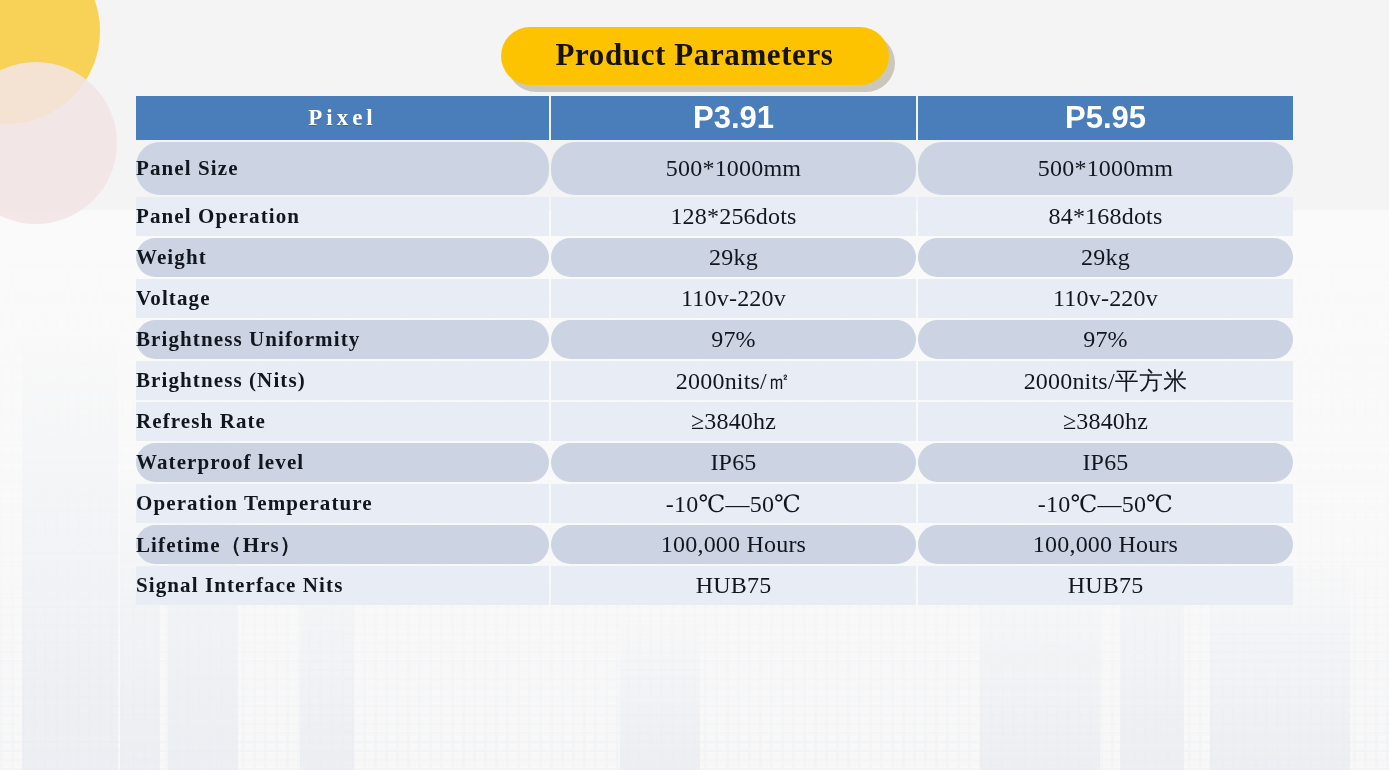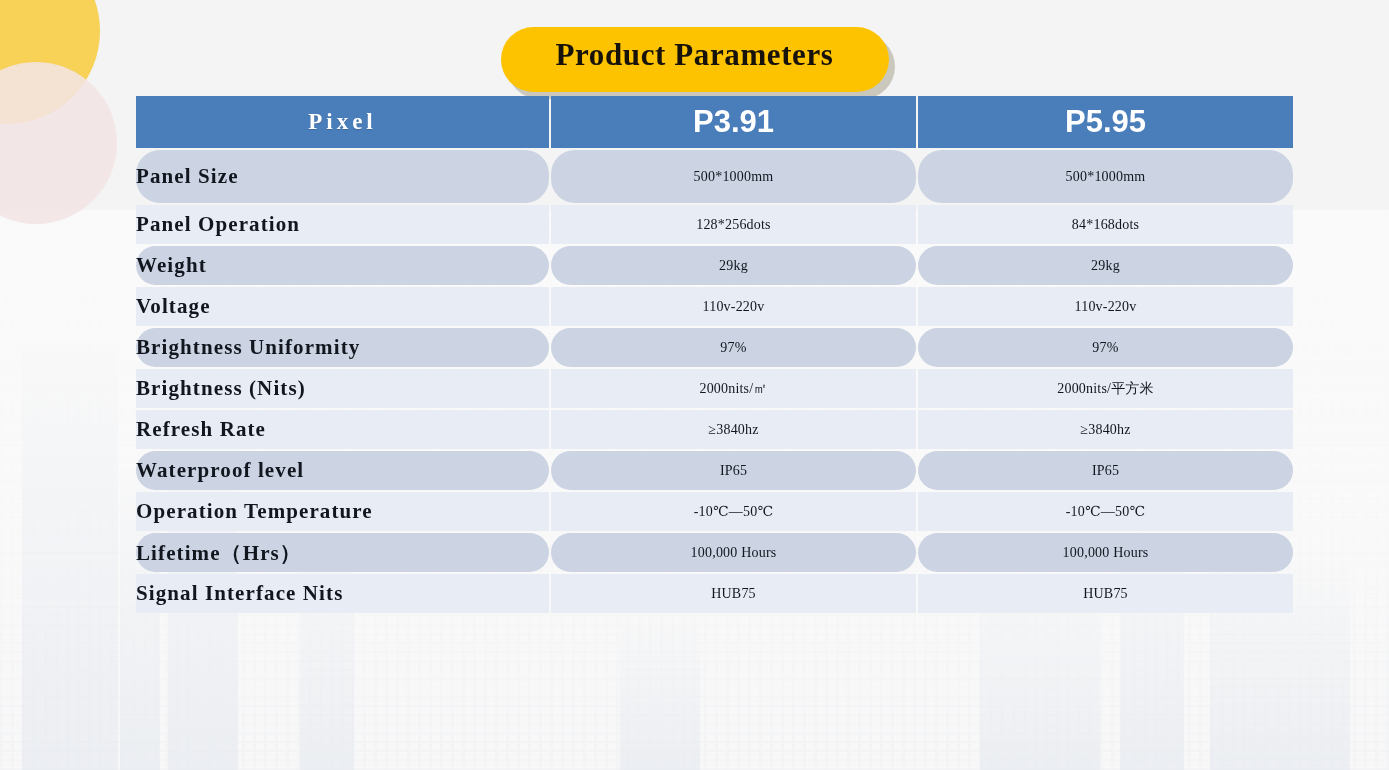--- a/index.html
+++ b/index.html
@@ -79,21 +79,21 @@
     left: 0;
     right: 0;
     top: 27px;
     display: flex;
     justify-content: center;
   }
   .title-pill {
     position: relative;
     background: #FDC300;
     border-radius: 34px;
-    padding: 10px 44px 19px 44px;
+    padding: 10px 44px 12px 44px;
     min-width: 300px;
     text-align: center;
     box-shadow: 6px 7px 0 0 rgba(150,145,120,0.45);
   }
   .title-pill span {
     font-family: "Liberation Serif", "DejaVu Serif", serif;
     font-weight: bold;
     font-size: 31px;
     letter-spacing: 0.6px;
     color: #17120a;
@@ -114,21 +114,21 @@
     margin: -2px;
     table-layout: fixed;
   }
   table.params col.c-label { width: 413px; }
   table.params col.c-v1    { width: 365px; }
   table.params col.c-v2    { width: 375px; }
 
   table.params th {
     background: #4A7EBB;
     color: #ffffff;
-    height: 52px;
+    height: 44px;
     padding: 0;
     vertical-align: middle;
   }
   th.h-label span {
     font-family: "Liberation Serif", "DejaVu Serif", serif;
     font-weight: bold;
     font-size: 23px;
     letter-spacing: 4px;
     text-shadow: 0 1px 1px rgba(0,0,0,0.18);
   }
@@ -154,21 +154,21 @@
     font-family: "Liberation Serif", "DejaVu Serif", serif;
     font-weight: bold;
     font-size: 21px;
     letter-spacing: 1.1px;
     white-space: nowrap;
   }
   td.value {
     text-align: center;
     font-family: "Liberation Serif", "DejaVu Serif", serif;
     font-weight: normal;
-    font-size: 14px;
+    font-size: 24px;
     letter-spacing: 0.2px;
     white-space: nowrap;
   }
 </style>
 </head>
 <body>
 
 <div id="slide">
 
   <div class="bg-city">

